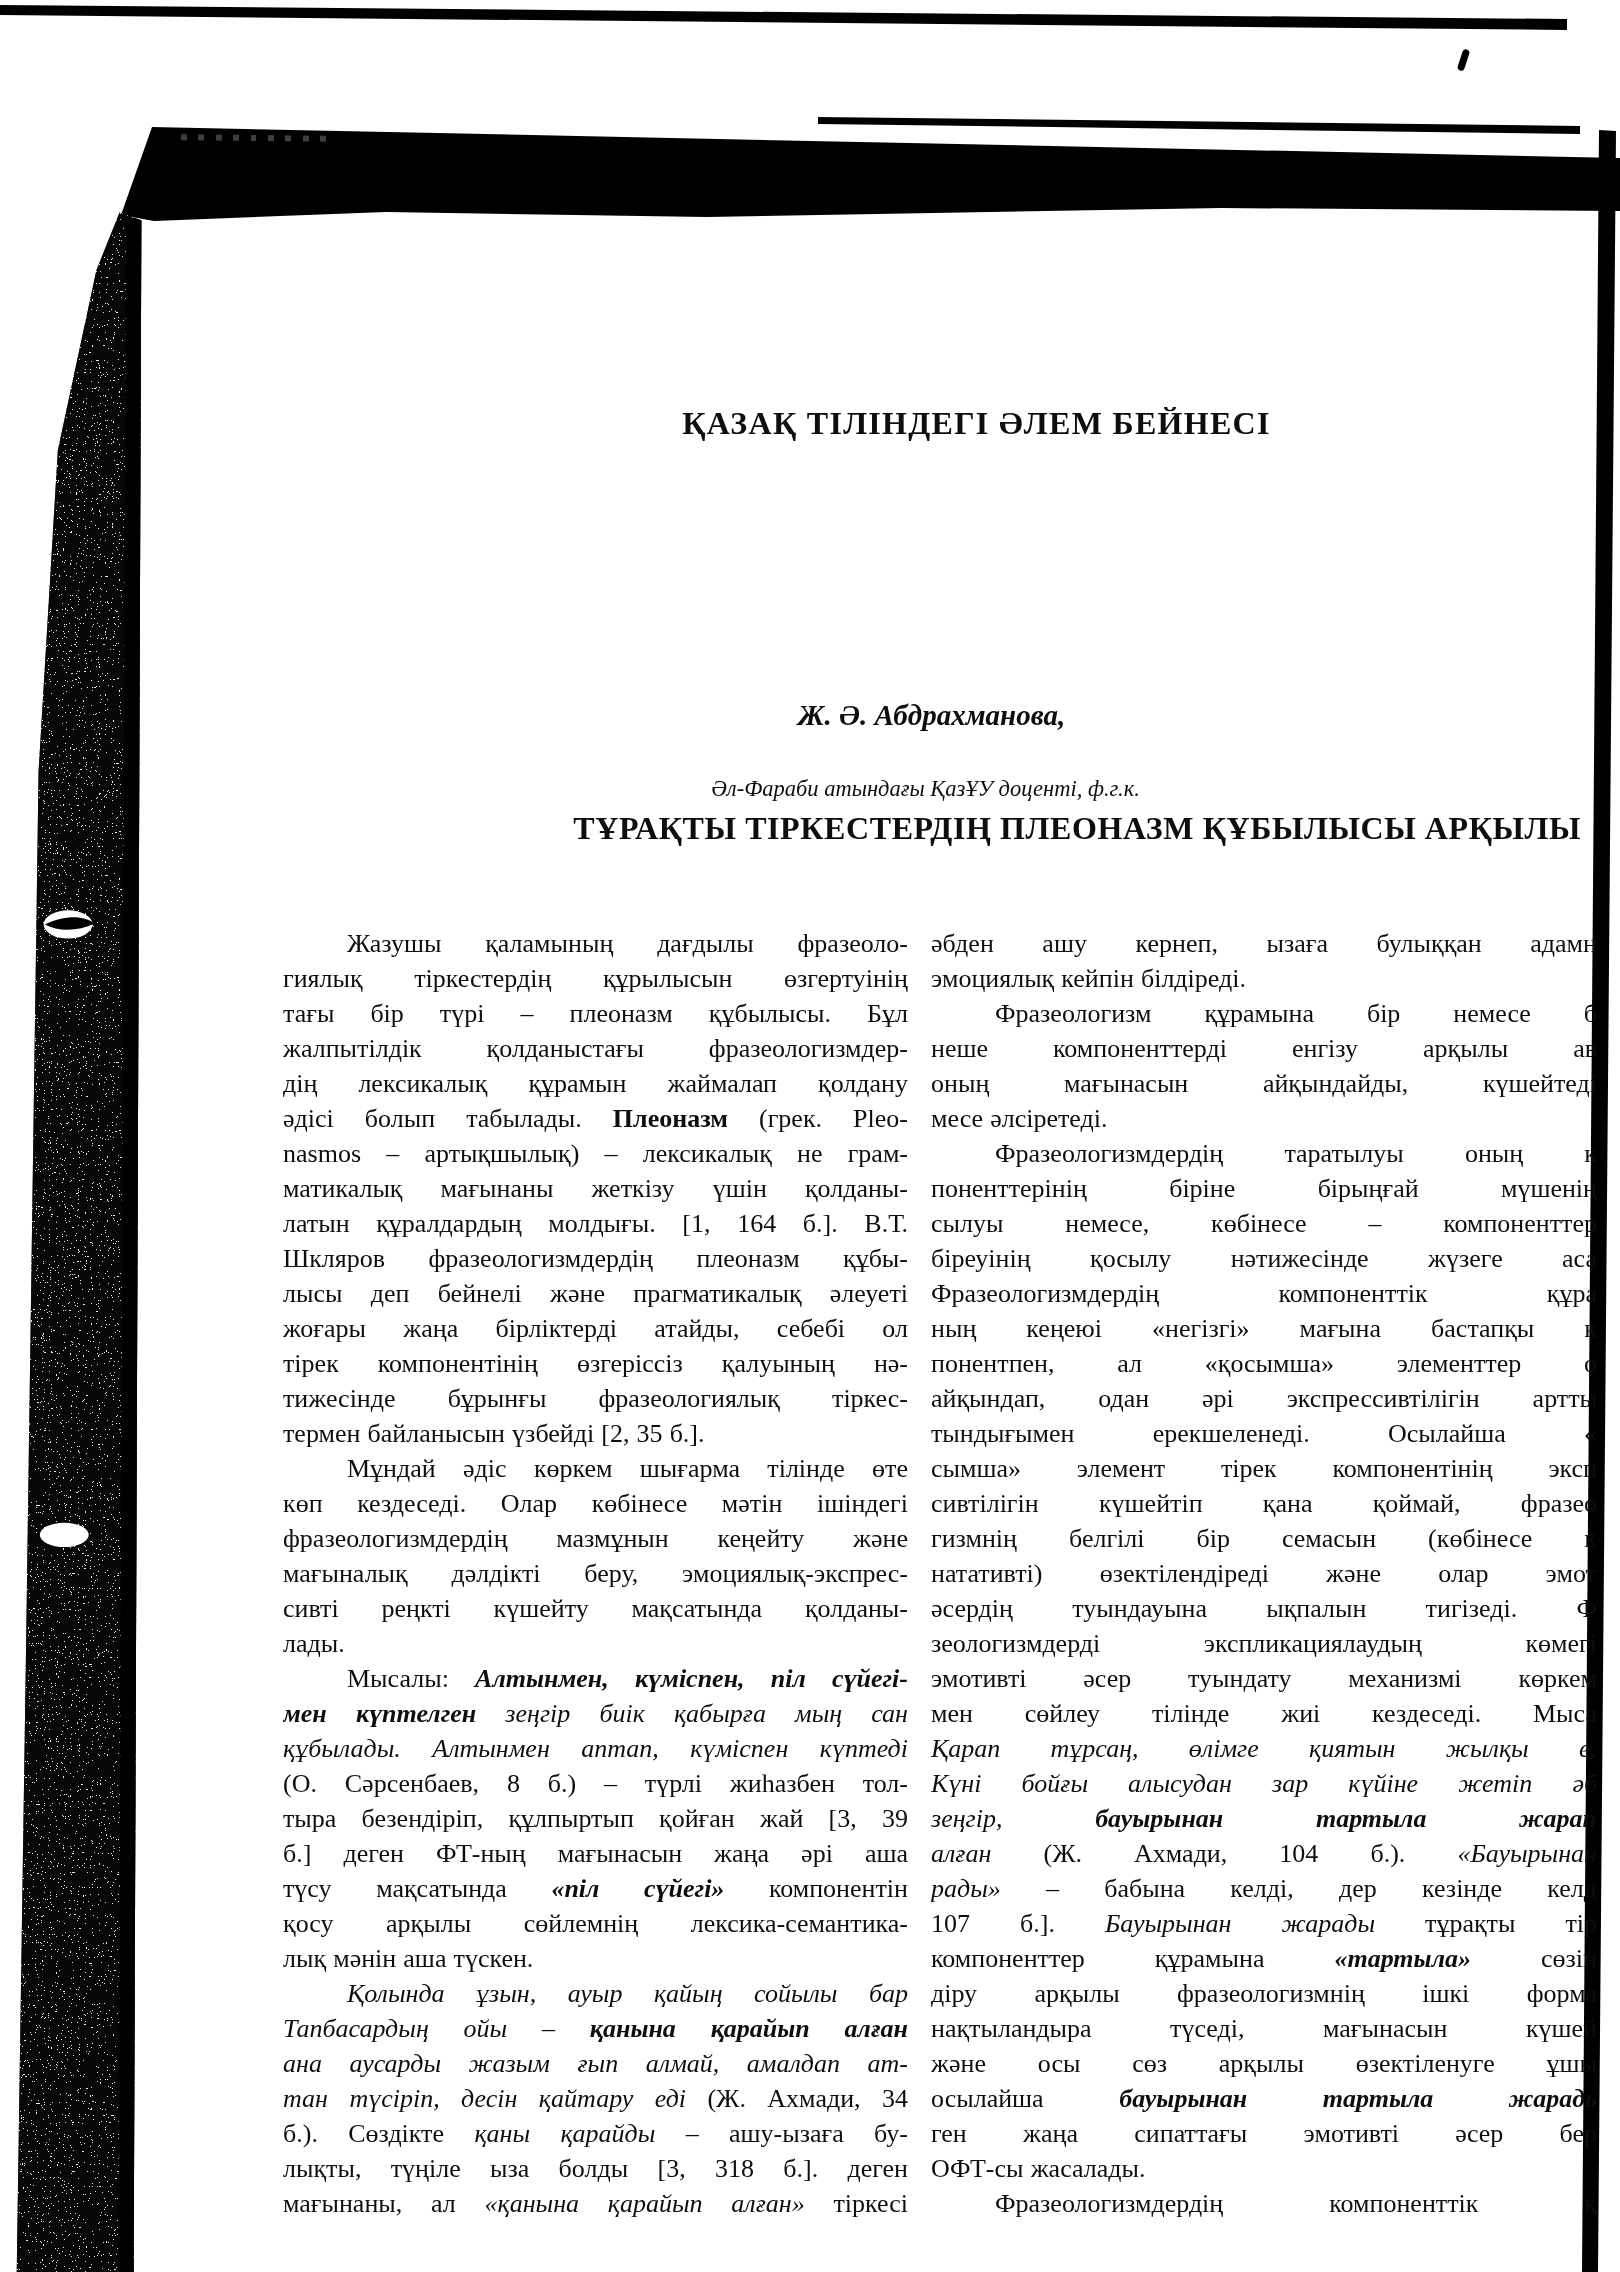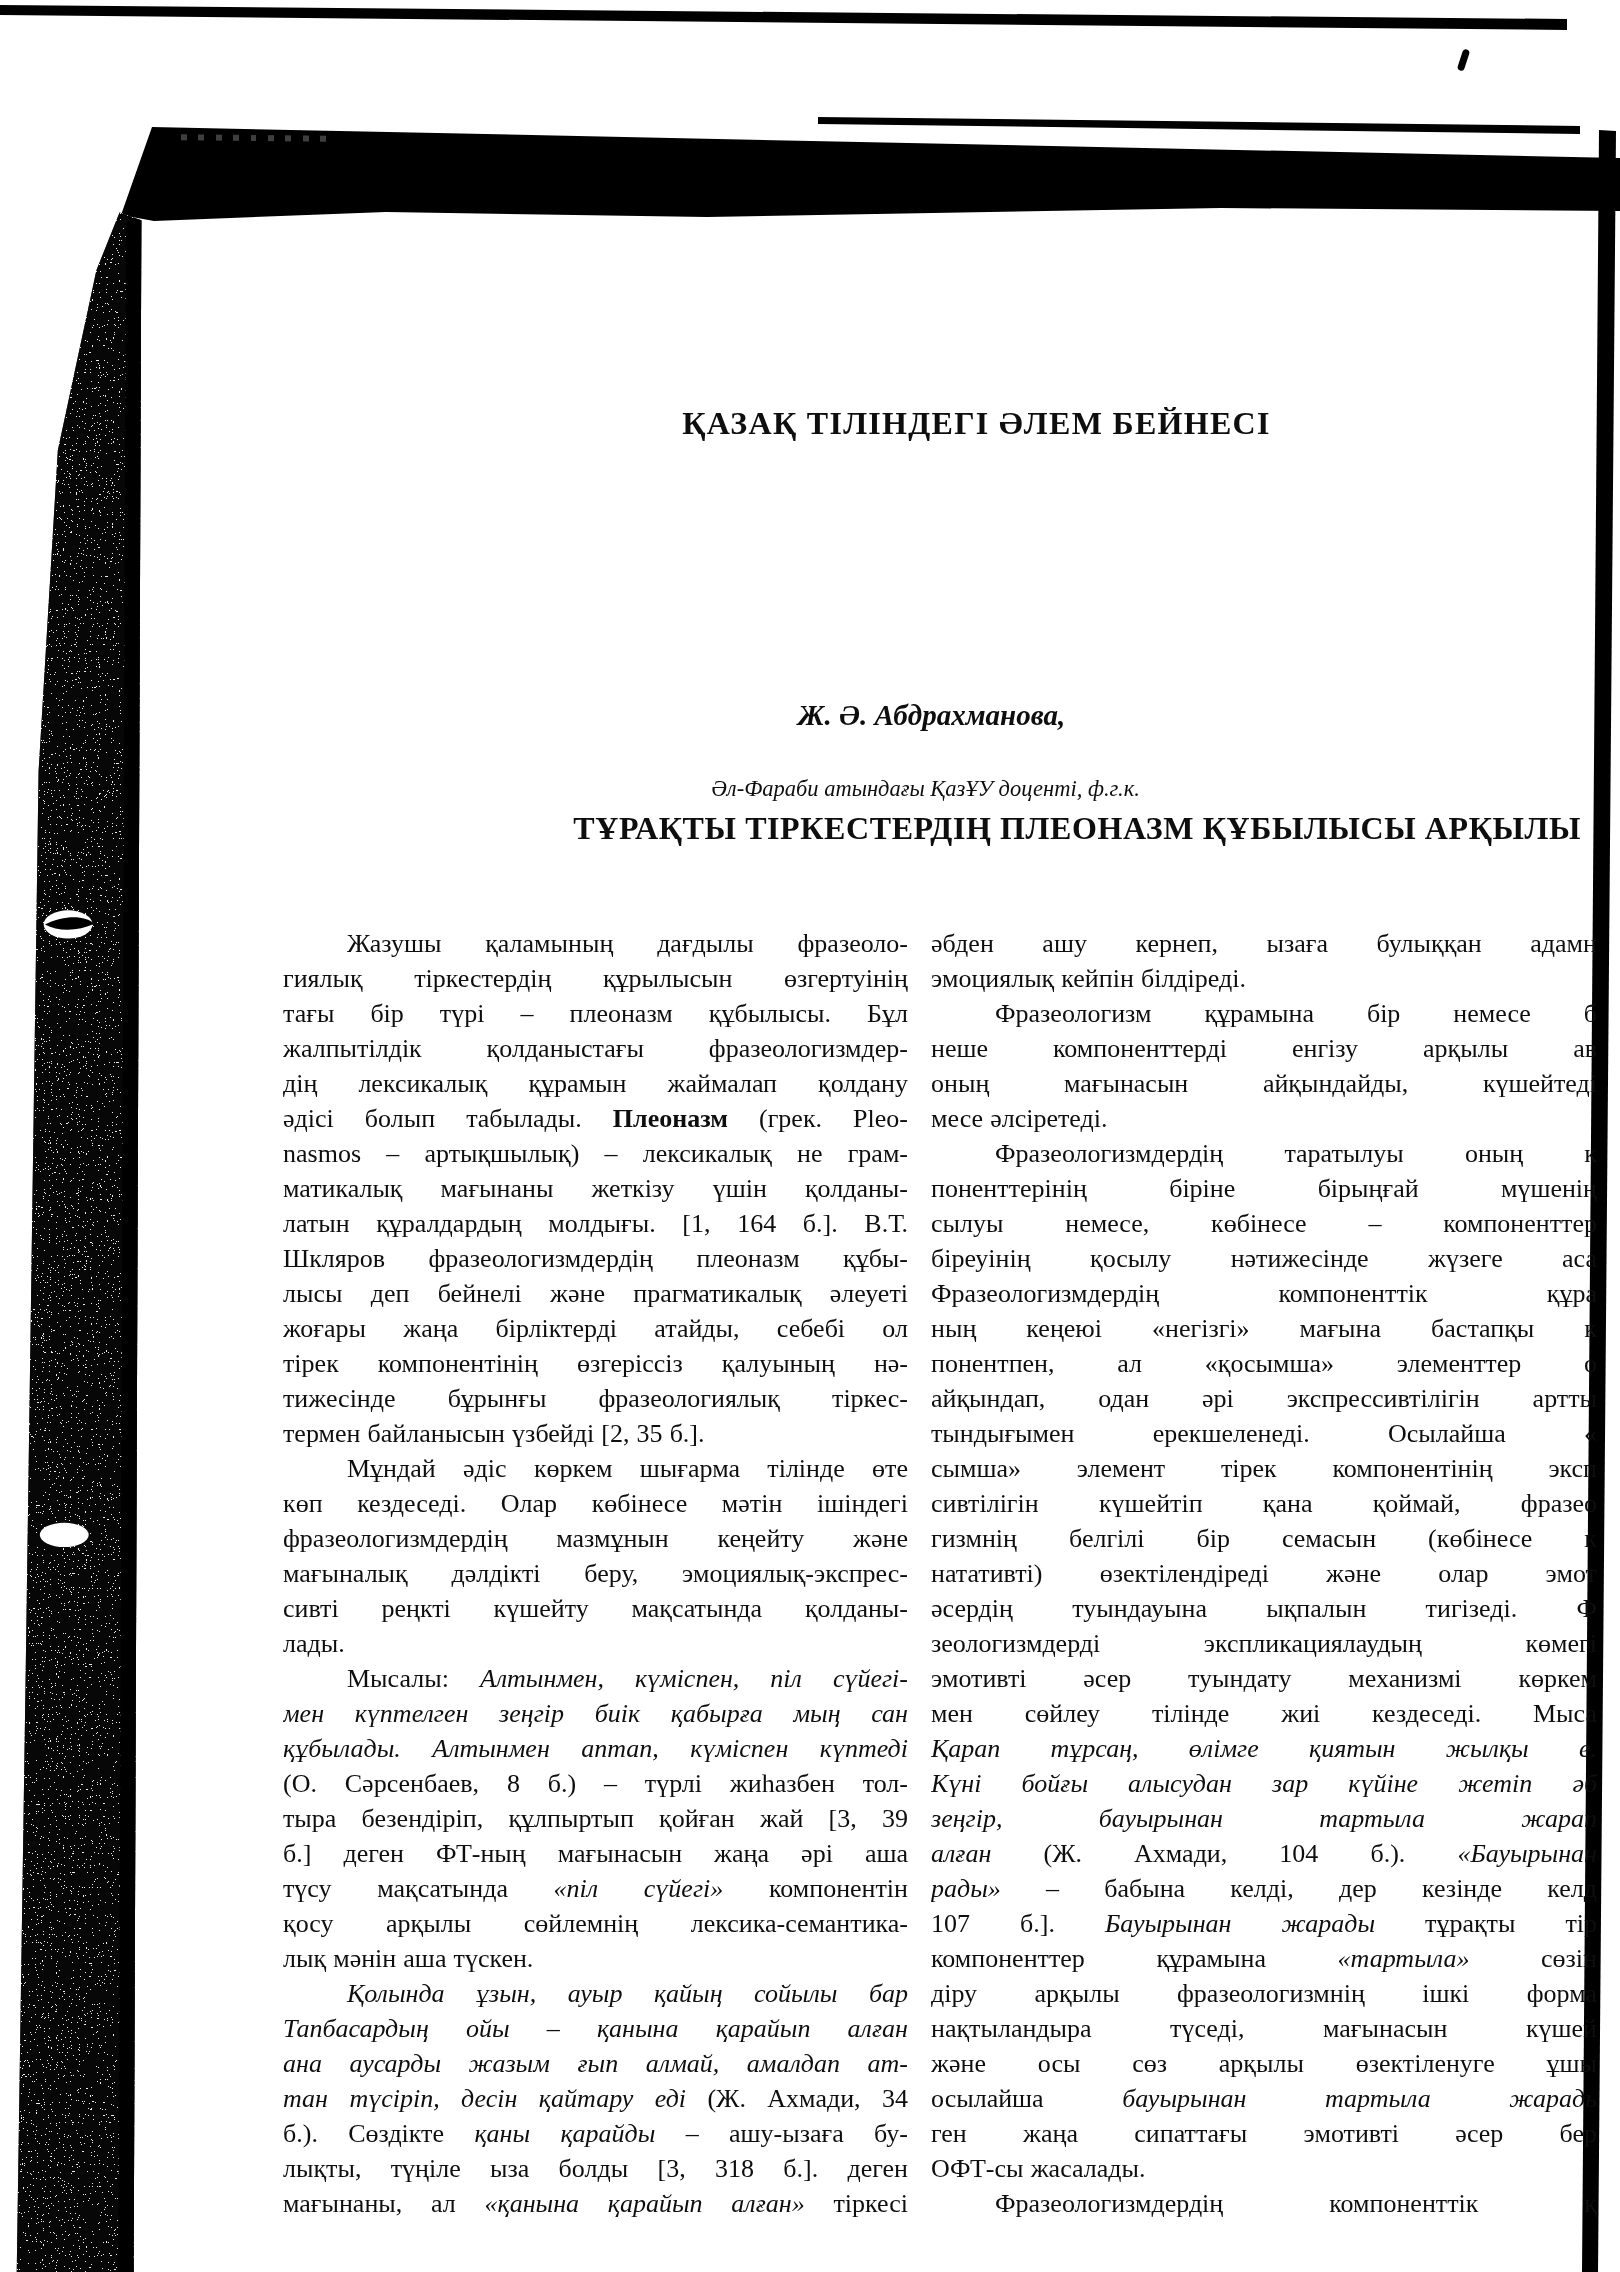--- a/index.html
+++ b/index.html
@@ -65,21 +65,21 @@
   .tline {
     font-size:26px; height:35px; line-height:35px; overflow:hidden;
     text-align:justify; text-align-last:justify; word-spacing:0.6px;
   }
   .tline::after { content:""; display:inline-block; width:100%; height:0; }
   .tline.end { text-align-last:left; }
   .tline.end::after { content:none; }
   .tline.ind { text-indent:64px; }
   .i  { font-style:italic; }
   .b  { font-weight:bold; }
-  .bi { font-weight:normal; font-style:italic; }
+  .bi { font-weight:bold; font-style:italic; }
 </style>
 </head>
 <body>
 
 <div class="artifact top-line1"></div>
 <div class="artifact top-line2"></div>
 <div class="artifact top-band"></div>
 <div class="artifact right-strip"></div>
 <div class="artifact apostrophe-mark"></div>
 <div class="artifact specks"></div>

